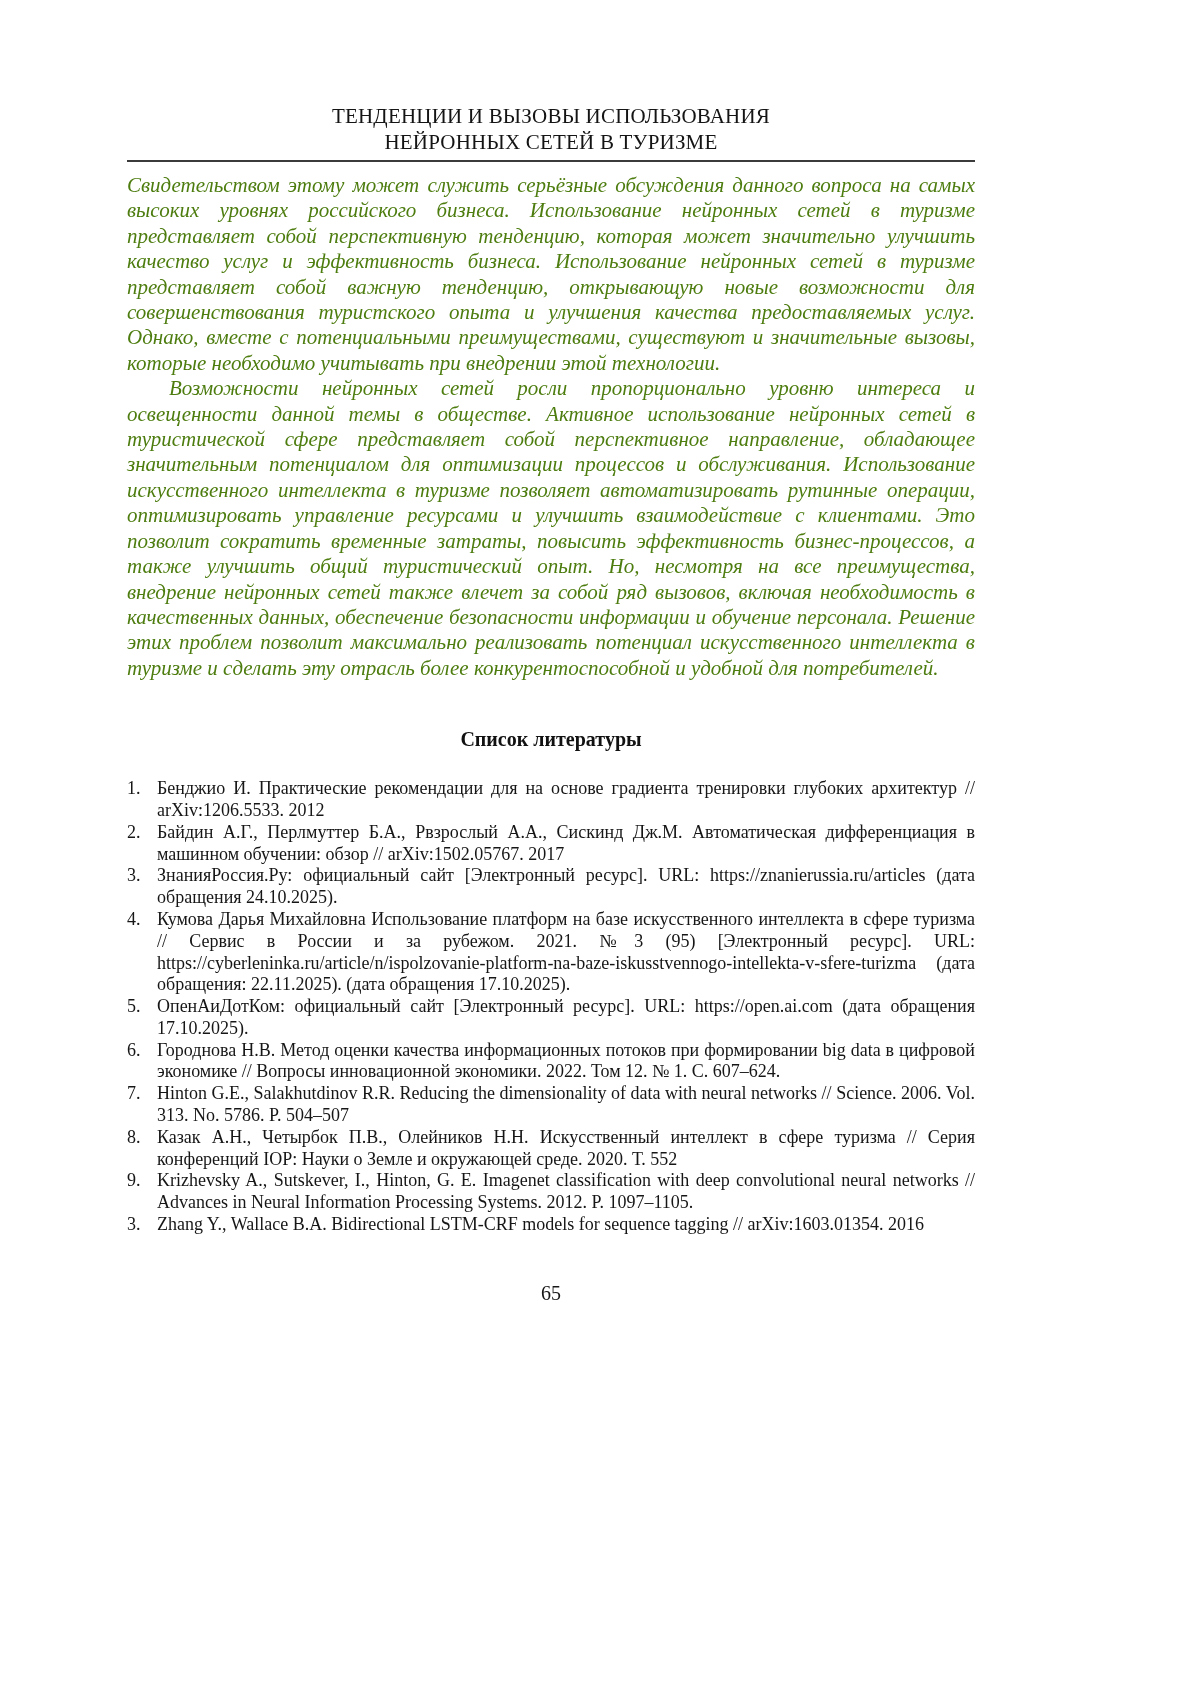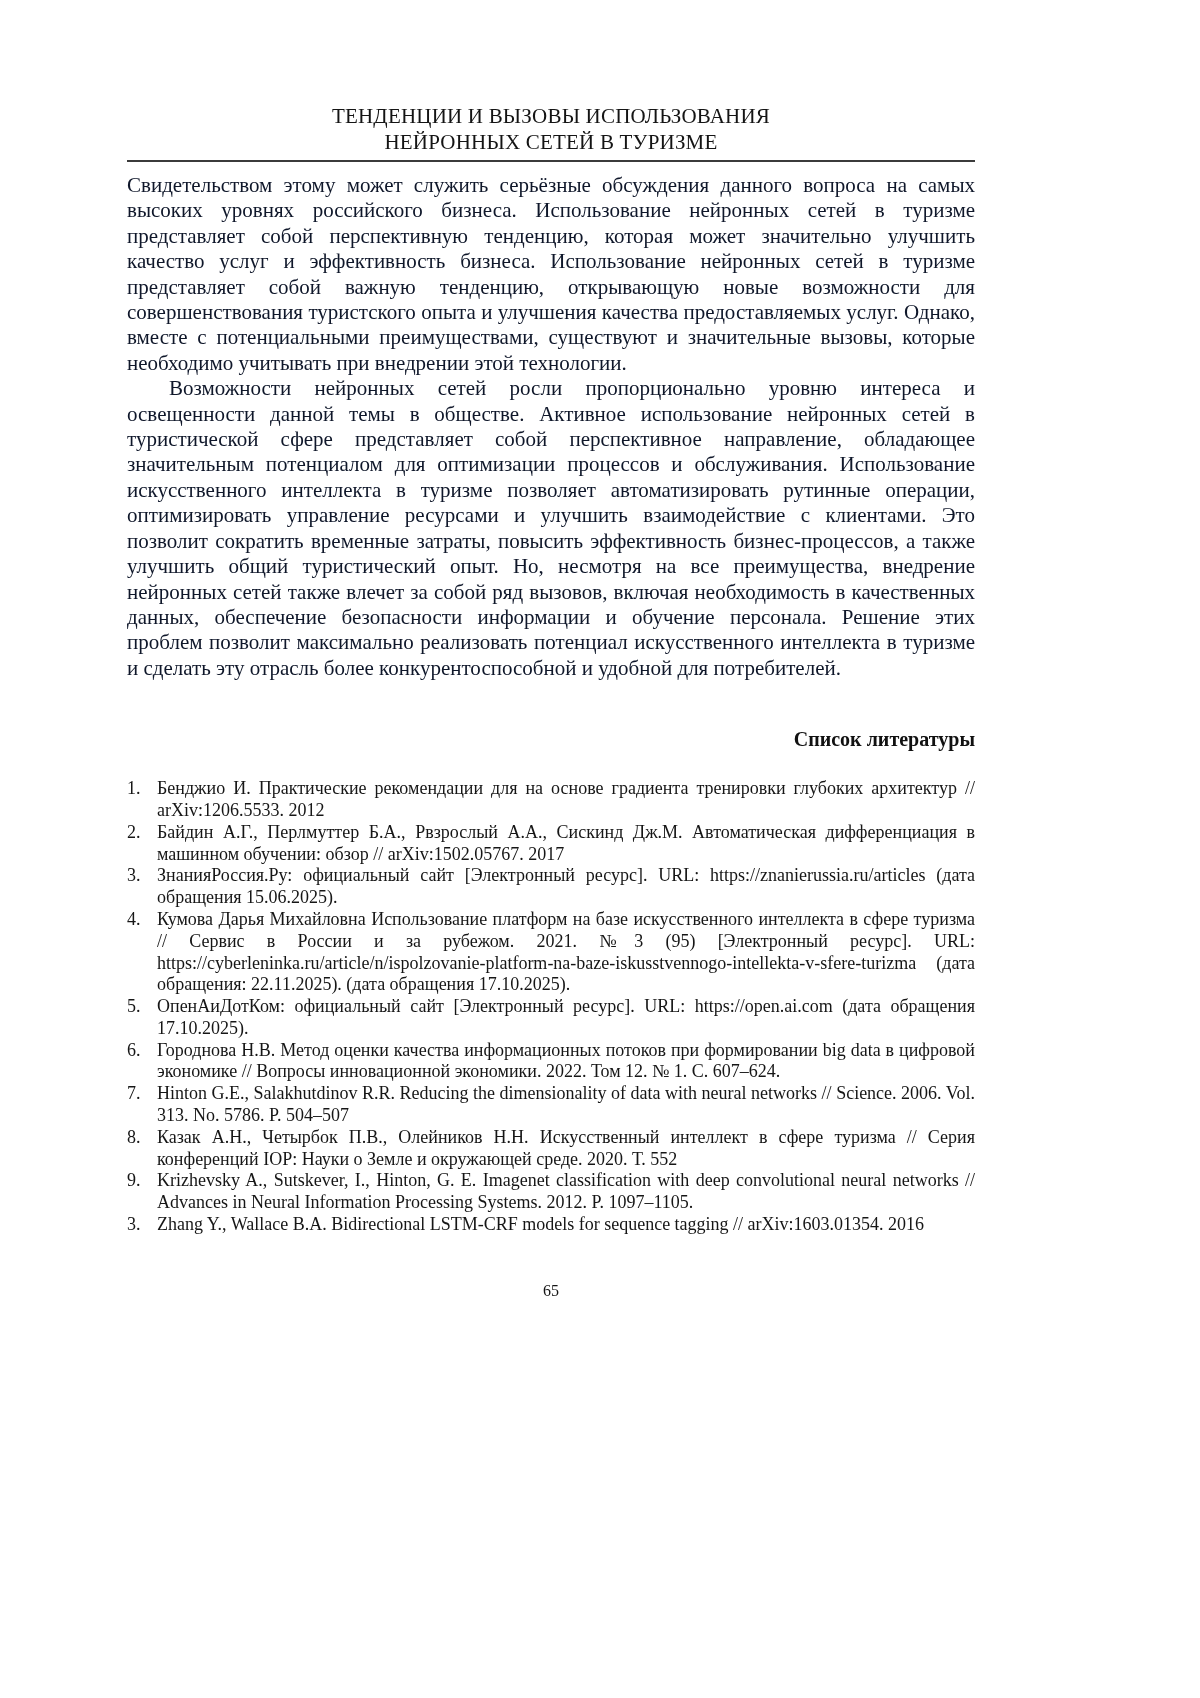--- a/index.html
+++ b/index.html
@@ -35,31 +35,32 @@
     border: none;
     border-top: 2px solid #3b3b3b;
     margin: 5px 0 0 0;
     width: 100%;
   }
   .body-text p {
     margin: 0;
     font-size: 21px;
     line-height: 25.4px;
     text-align: justify;
-    color: #0f172a;
+    color: #4d7c0f;
+    font-style: italic;
   }
   .body-text p.first {
     margin-top: 11px;
   }
   .body-text p.indented {
     text-indent: 42px;
   }
   .refs-heading {
     margin: 46px 0 0 0;
-    text-align: right;
+    text-align: center;
     font-size: 20px;
     line-height: 25px;
     font-weight: bold;
     color: #111111;
   }
   .refs-list {
     margin: 26px 0 0 0;
     padding: 0;
     list-style: none;
     font-size: 18px;
@@ -76,21 +77,21 @@
     position: absolute;
     left: 0;
     top: 0;
     width: 28px;
     text-align: left;
     white-space: nowrap;
   }
   .page-number {
     margin-top: 46px;
     text-align: center;
-    font-size: 16px;
+    font-size: 20px;
     color: #161616;
   }
 </style>
 </head>
 <body>
 
 <div class="page">
   <div class="content">
 
     <div class="doc-title">
@@ -111,21 +112,21 @@
       <li>
         <span class="ref-num">1.</span>
         <span>Бенджио И. Практические рекомендации для на основе градиента тренировки глубоких архитектур // arXiv:1206.5533. 2012</span>
       </li>
       <li>
         <span class="ref-num">2.</span>
         <span>Байдин А.Г., Перлмуттер Б.А., Рвзрослый А.А., Сискинд Дж.М. Автоматическая дифференциация в машинном обучении: обзор // arXiv:1502.05767. 2017</span>
       </li>
       <li>
         <span class="ref-num">3.</span>
-        <span>ЗнанияРоссия.Ру: официальный сайт [Электронный ресурс]. URL: https://znanierussia.ru/articles (дата обращения 15.06.2025).</span>
+        <span>ЗнанияРоссия.Ру: официальный сайт [Электронный ресурс]. URL: https://znanierussia.ru/articles (дата обращения 24.10.2025).</span>
       </li>
       <li>
         <span class="ref-num">4.</span>
         <span>Кумова Дарья Михайловна Использование платформ на базе искусственного интеллекта в сфере туризма // Сервис в России и за рубежом. 2021. №3 (95) [Электронный ресурс]. URL: https://cyberleninka.ru/article/n/ispolzovanie-platform-na-baze-iskusstvennogo-intellekta-v-sfere-turizma (дата обращения: 22.11.2025). (дата обращения 17.10.2025).</span>
       </li>
       <li>
         <span class="ref-num">5.</span>
         <span>ОпенАиДотКом: официальный сайт [Электронный ресурс]. URL: https://open.ai.com (дата обращения 17.10.2025).</span>
       </li>
       <li>

